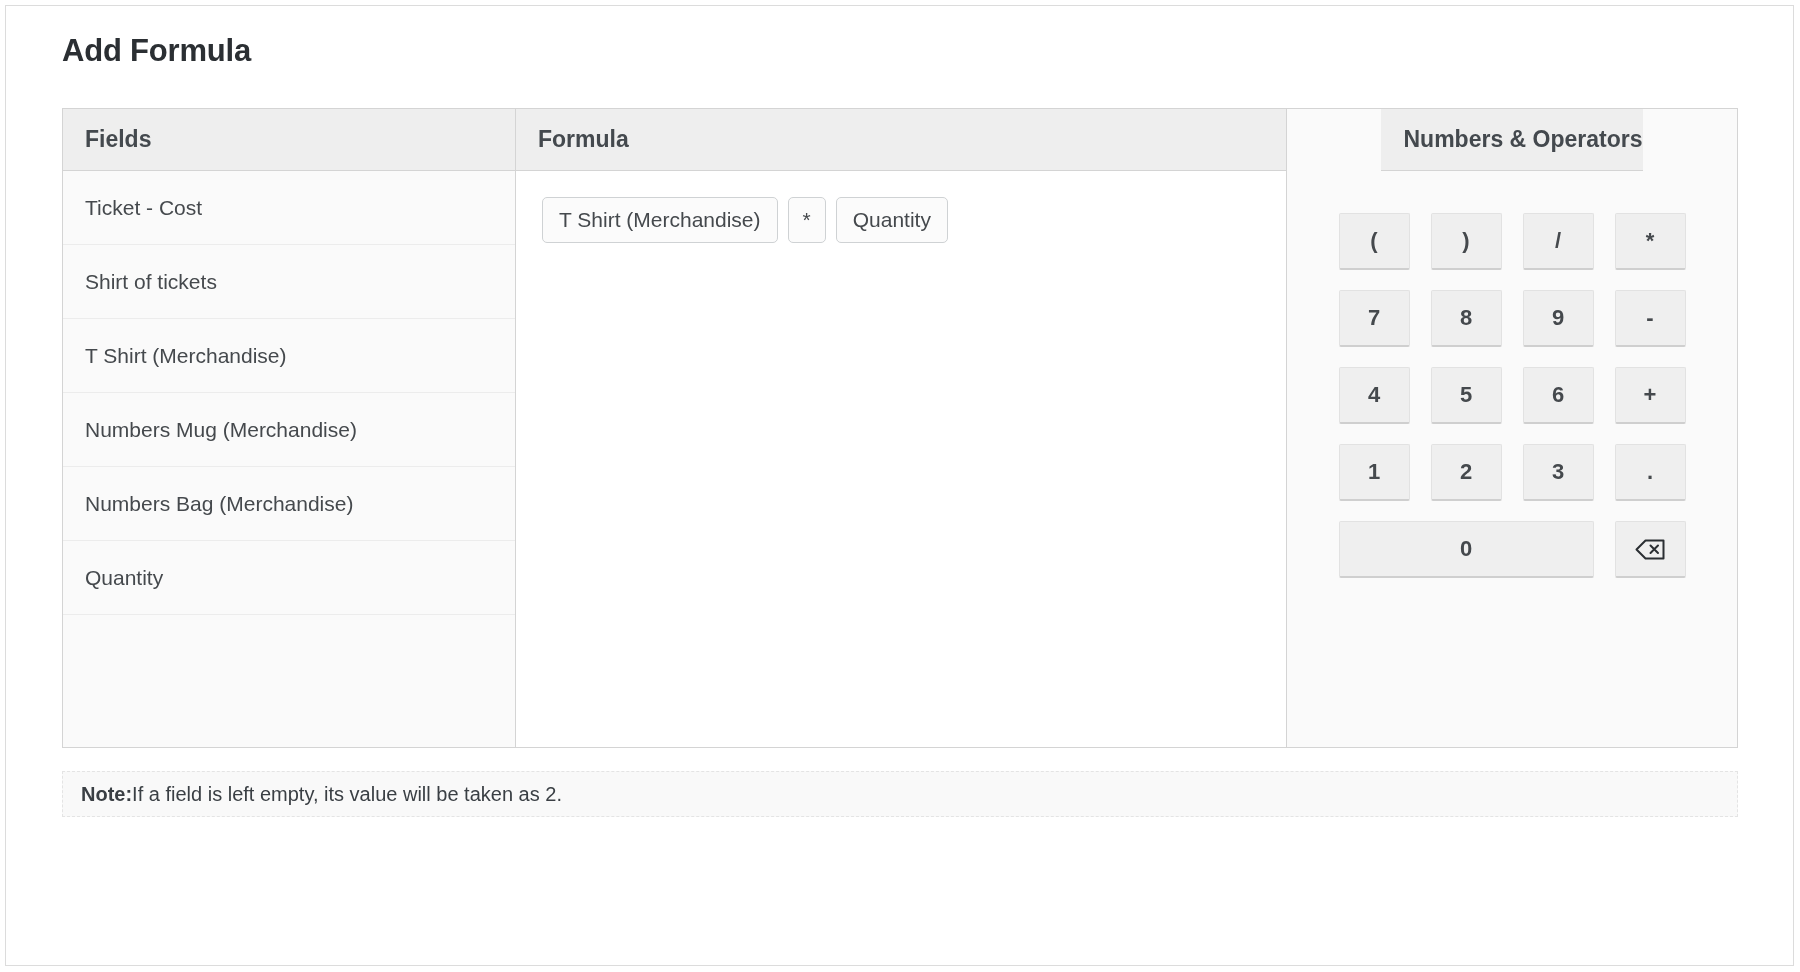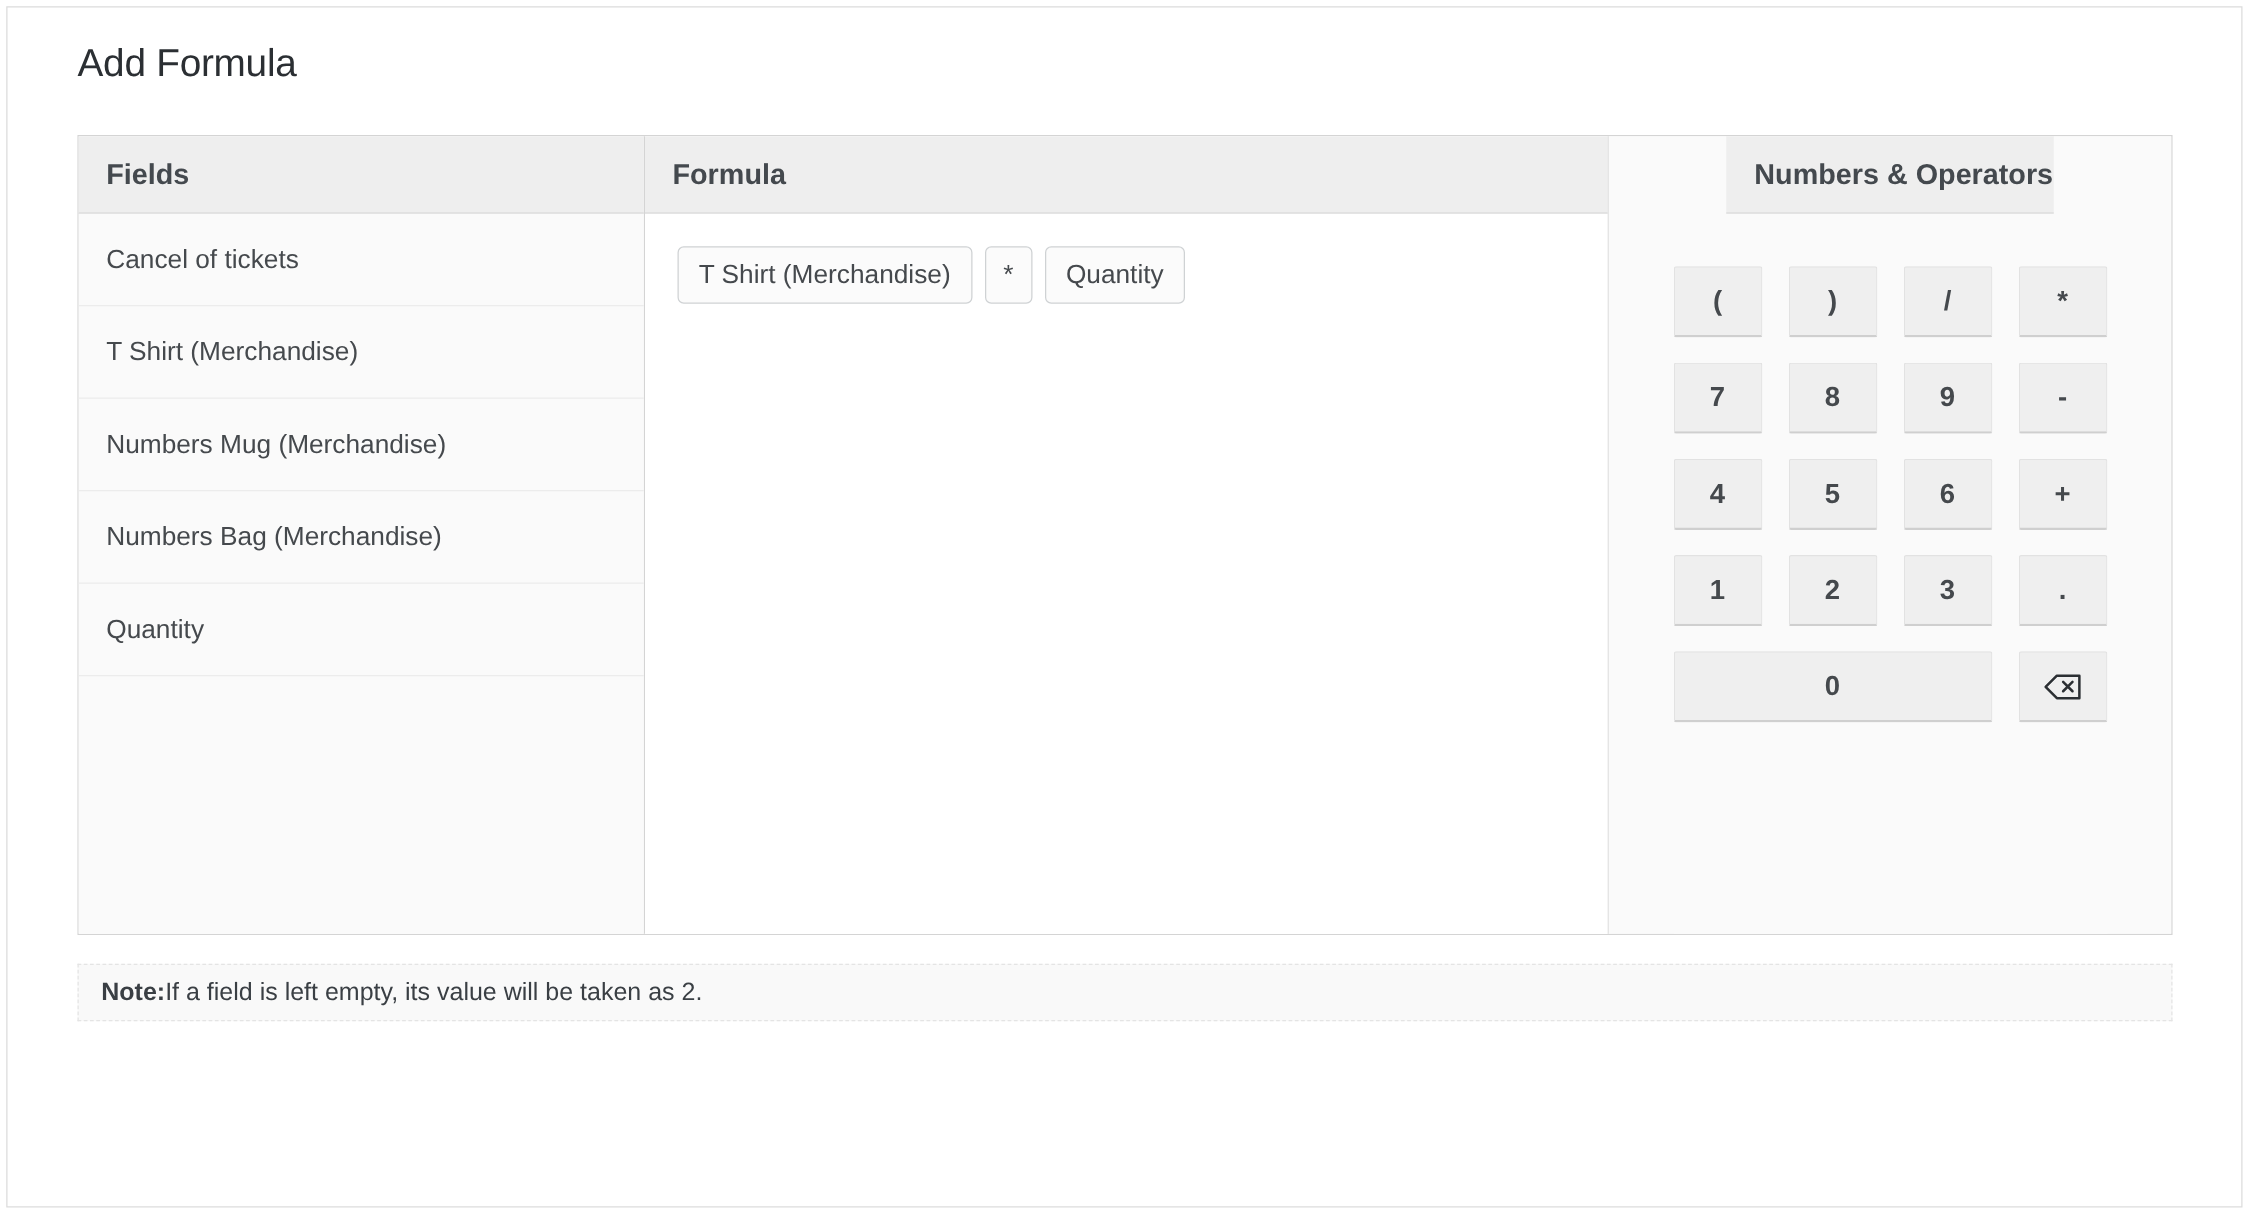--- a/index.html
+++ b/index.html
@@ -24,21 +24,21 @@
     background: #ffffff;
     border: 1px solid #dcdcdc;
     box-sizing: border-box;
   }
 
   .page-title {
     position: absolute;
     left: 56px;
     top: 27px;
     font-size: 31px;
-    font-weight: normal;
+    font-weight: bold;
     color: #2b2f33;
     letter-spacing: -0.2px;
   }
 
   
   .panel {
     position: absolute;
     left: 56px;
     top: 102px;
     width: 1676px;
@@ -204,21 +204,24 @@
 <div class="page">
 
   <div class="page-title">Add Formula</div>
 
   <div class="panel">
 
     <div class="col col-fields">
       <div class="col-header">Fields</div>
       <div class="fields-body">
         <div class="field-row">
-          <span>Cancel of tickets</span>
+          <span>Ticket - Cost</span>
+        </div>
+        <div class="field-row">
+          <span>Shirt of tickets</span>
         </div>
         <div class="field-row">
           <span>T Shirt (Merchandise)</span>
         </div>
         <div class="field-row">
           <span>Numbers Mug (Merchandise)</span>
         </div>
         <div class="field-row">
           <span>Numbers Bag (Merchandise)</span>
         </div>

